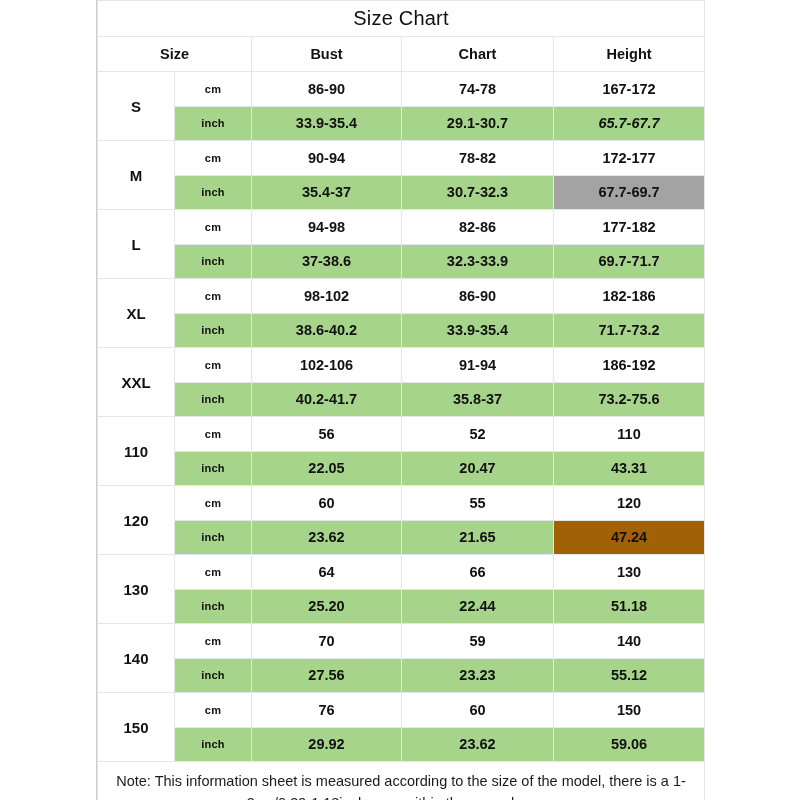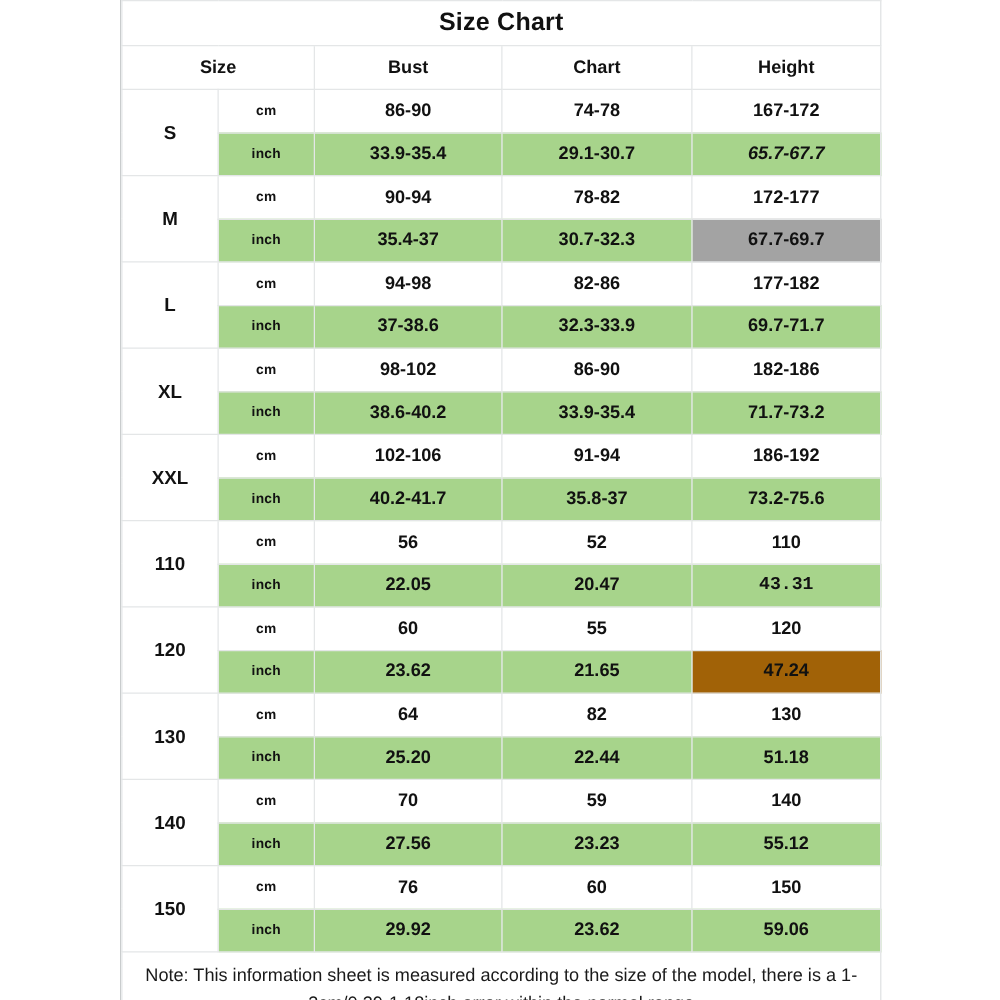--- a/index.html
+++ b/index.html
@@ -59,21 +59,21 @@
 
   
   .title-row td {
     height: 35px;
     border-left: 0;
     border-right: 0;
     border-top: 0;
   }
   .chart-title {
     font-size: 20px;
-    font-weight: bold;
+    font-weight: normal;
     letter-spacing: 0.2px;
     color: #111111;
   }
 
   
   .head-row th {
     height: 34px;
     font-size: 14.5px;
     font-weight: bold;
     color: #111111;
@@ -216,40 +216,40 @@
             <td class="size-cell" rowspan="2">110</td>
             <td class="unit-cell">cm</td>
             <td class="val-cell">56</td>
             <td class="val-cell">52</td>
             <td class="val-cell">110</td>
           </tr>
           <tr class="data-row inch-row">
             <td class="unit-cell" style="background: rgb(167, 212, 139);">inch</td>
             <td class="val-cell" style="background: rgb(167, 212, 139);">22.05</td>
             <td class="val-cell" style="background: rgb(167, 212, 139);">20.47</td>
-            <td class="val-cell" style="background: rgb(167, 212, 139); font-family: Liberation Mono, monospace;">43.31</td>
+            <td class="val-cell" style="background: rgb(167, 212, 139);">43.31</td>
           </tr>
           <tr class="data-row cm-row">
             <td class="size-cell" rowspan="2">120</td>
             <td class="unit-cell">cm</td>
             <td class="val-cell">60</td>
             <td class="val-cell">55</td>
             <td class="val-cell">120</td>
           </tr>
           <tr class="data-row inch-row">
             <td class="unit-cell" style="background: rgb(167, 212, 139);">inch</td>
             <td class="val-cell" style="background: rgb(167, 212, 139);">23.62</td>
             <td class="val-cell" style="background: rgb(167, 212, 139);">21.65</td>
             <td class="val-cell" style="background: #a16207;">47.24</td>
           </tr>
           <tr class="data-row cm-row">
             <td class="size-cell" rowspan="2">130</td>
             <td class="unit-cell">cm</td>
             <td class="val-cell">64</td>
-            <td class="val-cell">82</td>
+            <td class="val-cell">66</td>
             <td class="val-cell">130</td>
           </tr>
           <tr class="data-row inch-row">
             <td class="unit-cell" style="background: rgb(167, 212, 139);">inch</td>
             <td class="val-cell" style="background: rgb(167, 212, 139);">25.20</td>
             <td class="val-cell" style="background: rgb(167, 212, 139);">22.44</td>
             <td class="val-cell" style="background: rgb(167, 212, 139);">51.18</td>
           </tr>
           <tr class="data-row cm-row">
             <td class="size-cell" rowspan="2">140</td>

